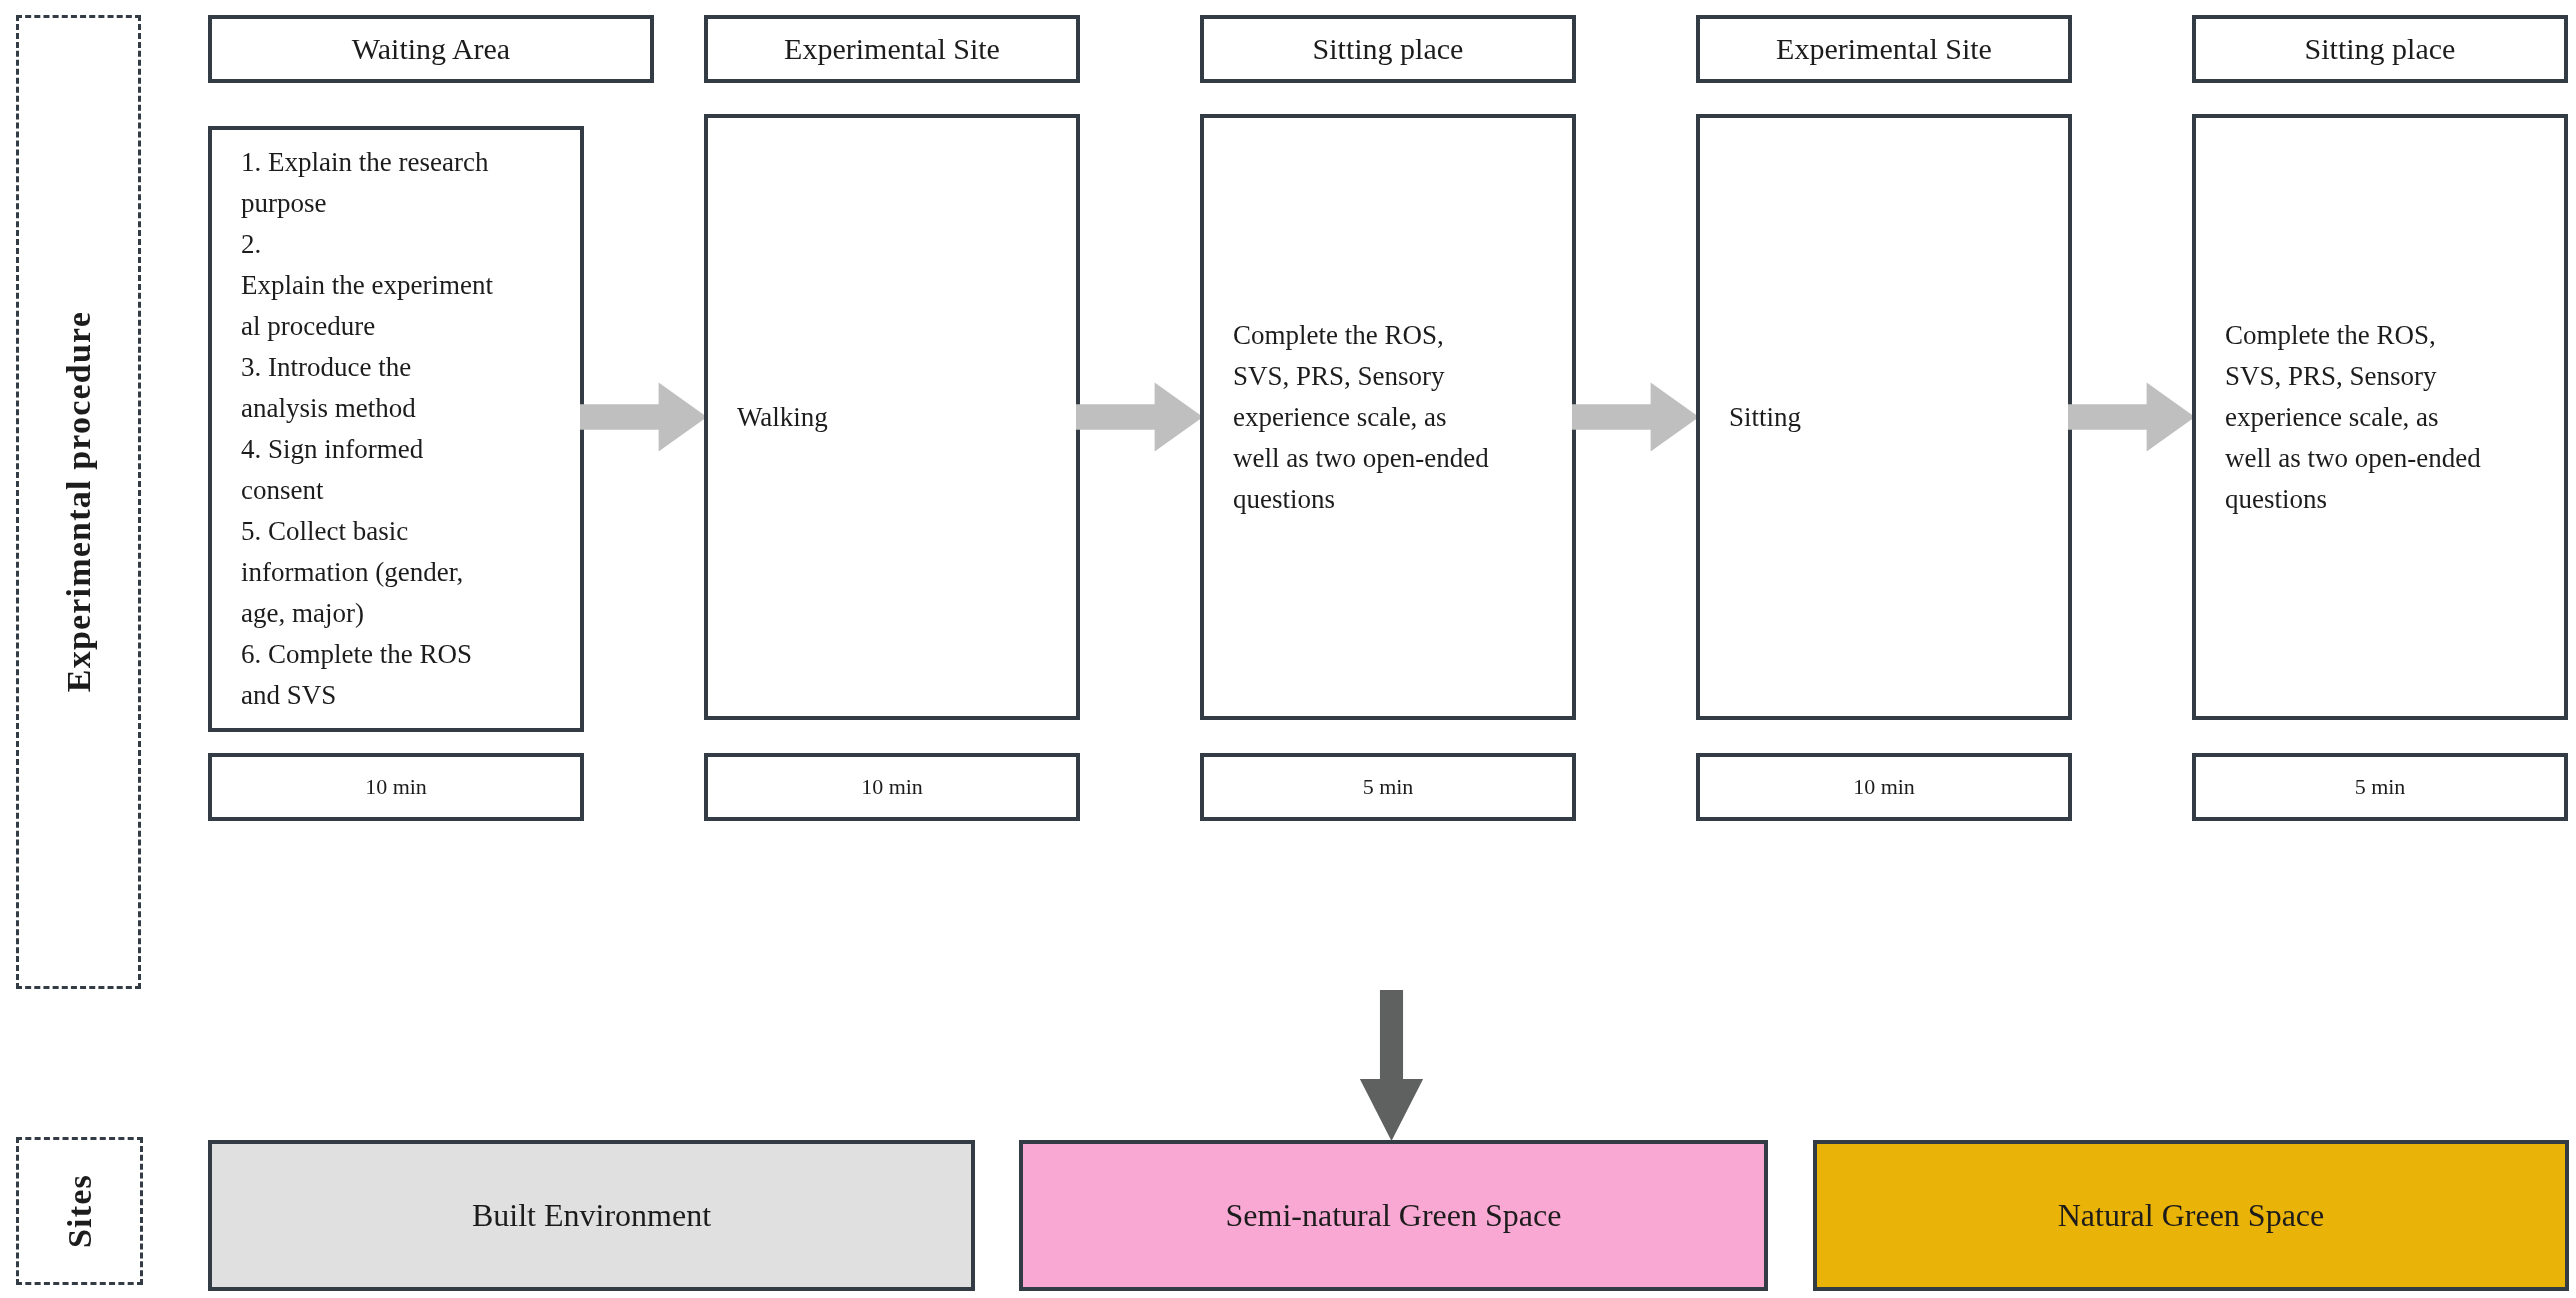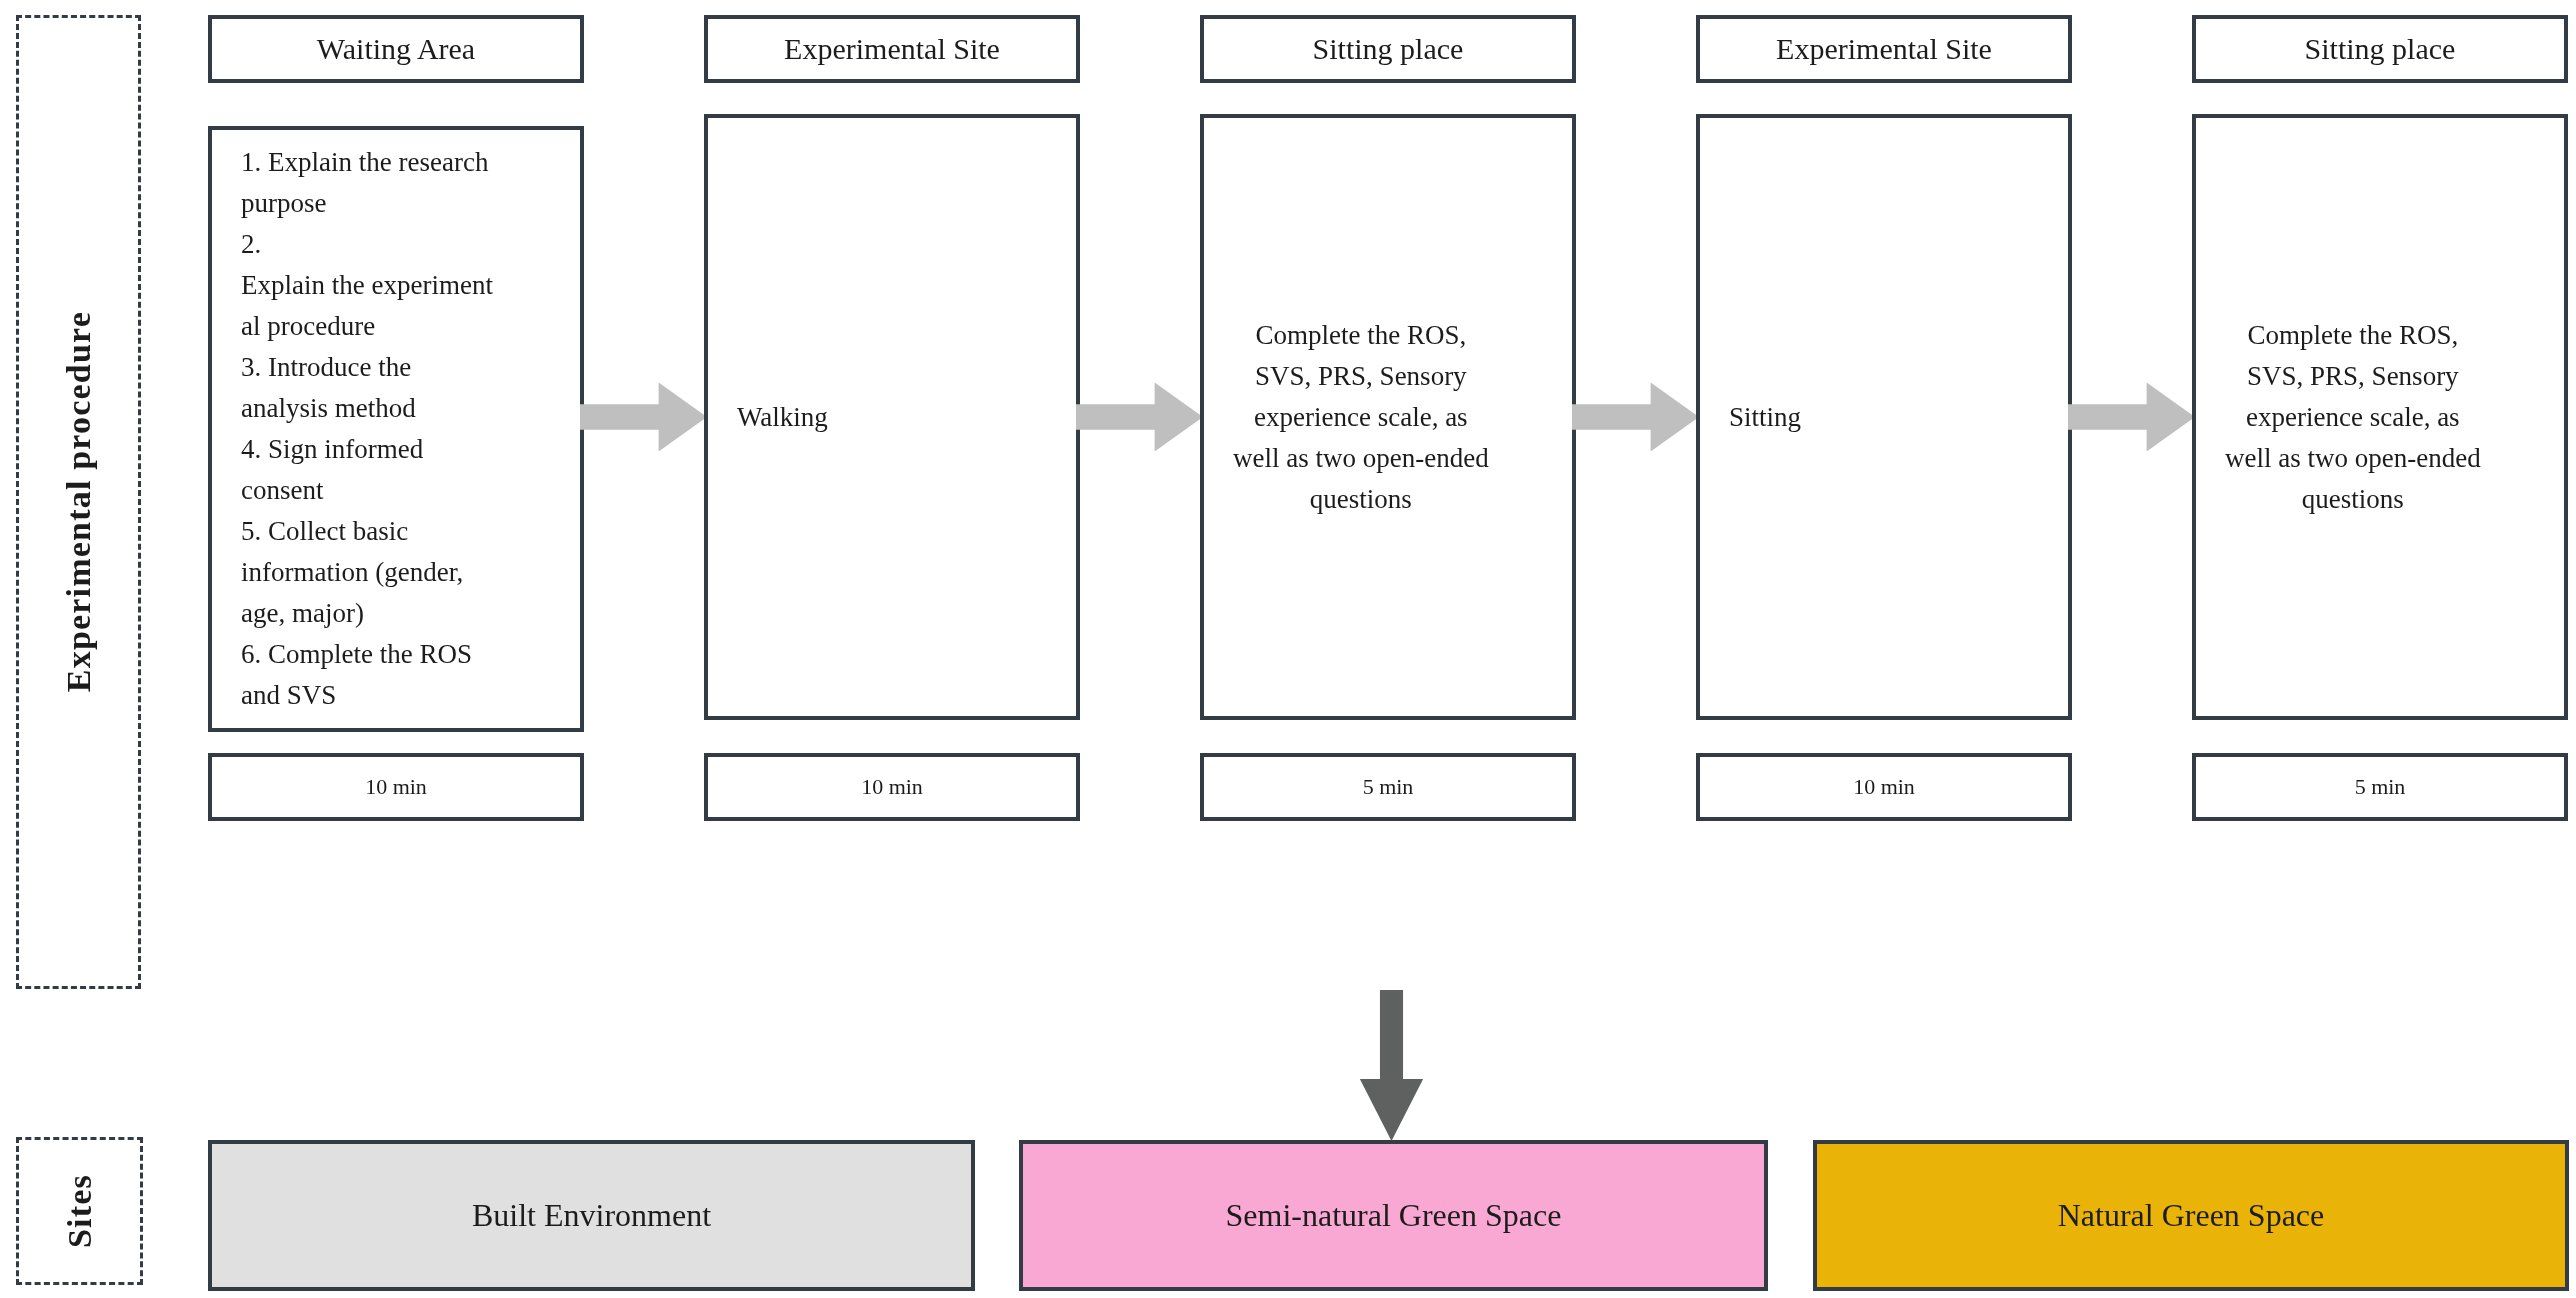--- a/index.html
+++ b/index.html
@@ -49,21 +49,21 @@
     font-size: 30px;
   }
   .col-content {
     display: flex;
     font-size: 27px;
     line-height: 41px;
     padding: 0 29px;
     white-space: pre-line;
   }
   .col-content--top { align-items: flex-start; padding-top: 12px; }
-  .col-content--middle { align-items: center; text-align: center; }
+  .col-content--middle { align-items: center; }
   .col-time {
     display: flex;
     align-items: center;
     justify-content: center;
     font-size: 22px;
   }
 
   
   .repeat-box {
     border: 3px dotted var(--border-dark);
@@ -90,21 +90,21 @@
 </head>
 <body>
 
 <div class="canvas">
 
   <div class="abs rail" style="left:16.4px; top:14.6px; width:125px; height:974px;">
     <div class="rail-label">Experimental procedure</div>
   </div>
 
   <div>
-    <div class="abs colbox col-header" style="left:208px; top:14.6px; width:376px; height:68px;">Waiting Area</div>
+    <div class="abs colbox col-header" style="left:208px; top:14.6px; width:446px; height:68px;">Waiting Area</div>
     <div class="abs colbox col-content col-content--top" style="left:208px; top:126px; width:376px; height:606px;">1. Explain the research
 purpose
 2.
 Explain the experiment
 al procedure
 3. Introduce the
 analysis method
 4. Sign informed
 consent
 5. Collect basic

